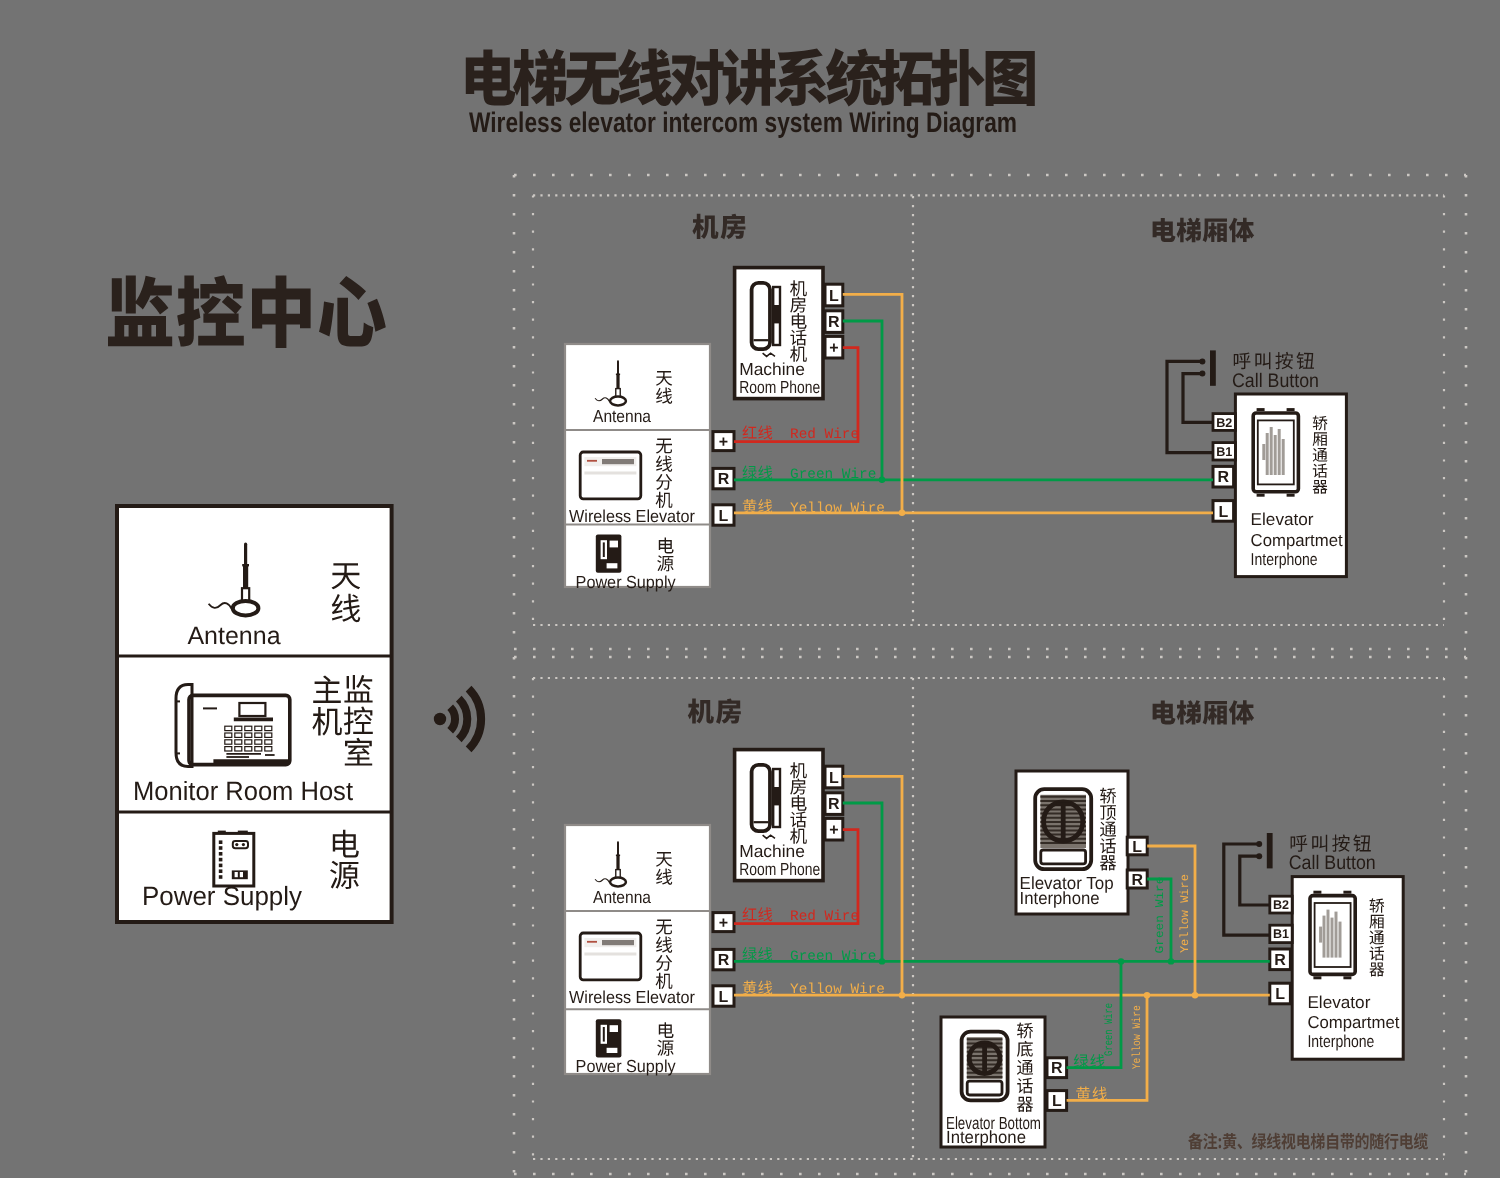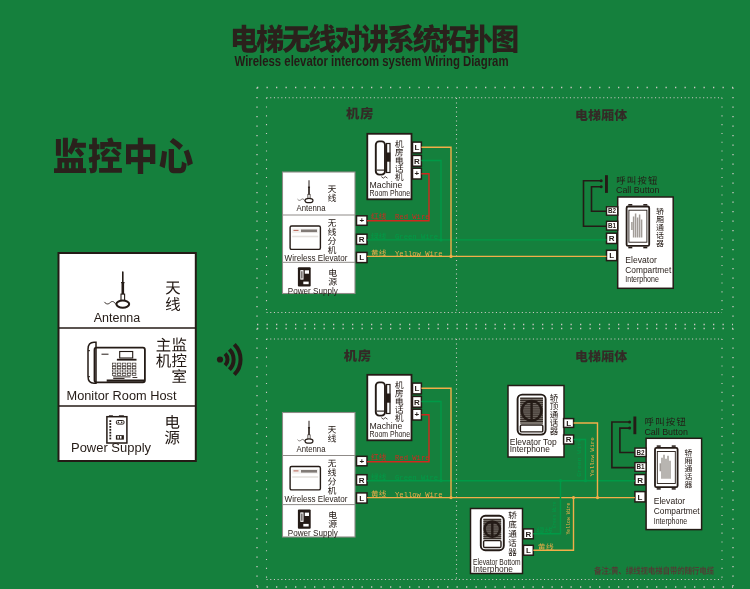--- a/index.html
+++ b/index.html
@@ -1,14 +1,14 @@
 <!DOCTYPE html>
 <html><head><meta charset="utf-8"><style>
 html,body{margin:0;padding:0;background:#fff;}
-#page{position:relative;width:750px;height:589px;background:#15803d;overflow:hidden;}
+#page{position:relative;width:750px;height:589px;background:#737373;overflow:hidden;}
 </style></head><body>
 <div id="page">
 <svg width="750" height="589" viewBox="0 0 750 589">
 <path d="M241.7 39.2V41.1H237.1V39.2ZM246.2 39.2H250.7V41.1H246.2ZM241.7 35.2H237.1V33H241.7ZM246.2 35.2V33H250.7V35.2ZM232.9 28.8V47H237.1V45.3H241.7V46.1C241.7 51.3 242.9 52.7 247.3 52.7C248.2 52.7 251.2 52.7 252.2 52.7C255.9 52.7 257.1 50.9 257.7 46.1C256.8 45.8 255.8 45.5 254.9 45V28.8H246.2V24.7H241.7V28.8ZM253.5 45.3C253.3 47.7 252.9 48.3 251.7 48.3C251.1 48.3 248.5 48.3 247.8 48.3C246.3 48.3 246.2 48.1 246.2 46.1V45.3Z M260.5 24.5V29.9H257.1V34H260.3C259.5 37.3 258.1 41.2 256.5 43.5C257.1 44.7 258 46.7 258.4 47.9C259.1 46.6 259.9 44.9 260.5 43V53H264.2V40.5C264.6 41.5 264.9 42.4 265.1 43.1L267.5 40.2C267 39.3 265 35.9 264.2 34.8V34H266.8V29.9H264.2V24.5ZM273.2 38.4V40.2H271.6L271.8 38.4ZM268.5 34.8C268.3 37.7 267.9 41.3 267.5 43.7H271.8C270.2 45.8 268 47.7 265.5 48.8C266.3 49.6 267.5 51.1 268.1 52.1C270 51 271.8 49.4 273.2 47.6V52.9H277.1V43.7H279.5C279.4 45.6 279.3 46.4 279.2 46.7C279 47 278.8 47.1 278.5 47.1C278.2 47.1 277.8 47 277.2 47C277.7 48 278 49.7 278.1 51C279.1 51 280 50.9 280.6 50.8C281.3 50.6 281.7 50.3 282.3 49.6C282.9 48.8 283 46.4 283.1 41.6C283.2 41.1 283.2 40.2 283.2 40.2H277.1V38.4H282.6V29.3H280.2C280.8 28.2 281.4 26.9 282 25.6L278.1 24.5C277.7 26 277 27.9 276.3 29.3H273.1L274.2 28.8C273.9 27.6 273 25.8 272.1 24.5L269 25.9C269.6 26.9 270.2 28.2 270.6 29.3H267.7V32.9H273.2V34.8ZM277.1 32.9H278.9V34.8H277.1Z M285 26.3V30.5H293.6C293.6 31.9 293.5 33.3 293.4 34.7H283.4V38.9H292.6C291.4 43.1 288.8 46.8 282.8 49.2C283.9 50.1 285 51.8 285.6 52.9C291.8 50.2 294.7 46.1 296.3 41.4V46.6C296.3 50.8 297.3 52.2 301.2 52.2C302 52.2 304 52.2 304.8 52.2C308.1 52.2 309.3 50.7 309.7 45.4C308.6 45.1 306.7 44.4 305.8 43.6C305.6 47.3 305.5 47.9 304.4 47.9C303.9 47.9 302.3 47.9 301.8 47.9C300.8 47.9 300.6 47.8 300.6 46.6V38.9H309.4V34.7H297.6C297.7 33.3 297.8 31.9 297.9 30.5H307.9V26.3Z M309.5 47.7 310.4 51.8C313.2 50.7 316.7 49.3 319.9 48L319.3 44.4C315.7 45.7 312 47 309.5 47.7ZM310.4 37.9C310.9 37.6 311.5 37.4 313.5 37.2C312.8 38.3 312.1 39.2 311.7 39.6C310.8 40.7 310.2 41.3 309.4 41.5C309.8 42.5 310.4 44.5 310.6 45.2C311.4 44.8 312.7 44.4 319.5 43C319.4 42.1 319.5 40.5 319.6 39.4L315.9 40C317.6 37.7 319.4 35.2 320.7 32.6L317.4 30.4C317 31.4 316.4 32.5 315.8 33.5L314.1 33.6C315.7 31.4 317.1 28.8 318.1 26.4L314.3 24.5C313.4 27.8 311.5 31.3 310.9 32.2C310.2 33.1 309.8 33.7 309.1 33.9C309.6 35 310.2 37.1 310.4 37.9ZM332.2 39.5C331.5 40.7 330.7 41.7 329.8 42.7C329.6 41.8 329.5 40.9 329.3 39.8L335.4 38.6L334.8 34.9L328.8 36L328.6 33.8L334.7 32.8L334 29L331.8 29.3L333.9 27.2C333.2 26.5 331.7 25.3 330.7 24.6L328.3 26.8C329.2 27.6 330.4 28.7 331.2 29.4L328.4 29.9L328.3 26.8L328.3 24.3H324.2C324.2 26.3 324.3 28.4 324.4 30.6L320.5 31.2L320.7 32.6L321.1 35.1L324.6 34.5L324.8 36.8L319.8 37.7L320.5 41.6L325.3 40.6C325.6 42.4 326 44 326.3 45.5C324.1 47 321.4 48.2 318.8 49C319.7 50 320.7 51.5 321.2 52.6C323.5 51.7 325.7 50.6 327.7 49.3C328.8 51.6 330.2 53 331.9 53C334.3 53 335.3 52 336 48.1C335.1 47.6 333.9 46.7 333.1 45.7C333 48 332.7 48.8 332.4 48.8C331.9 48.8 331.4 48.1 330.9 46.9C332.7 45.2 334.4 43.4 335.7 41.2Z M347.5 38.7C348.8 40.7 350 43.4 350.4 45.1L353.9 43.2C353.5 41.4 352.1 38.9 350.8 37ZM335.8 37C337.4 38.5 339.1 40.2 340.7 42C339.2 45.1 337.4 47.7 335.1 49.3C336.1 50.1 337.3 51.8 338 52.9C340.3 51 342.2 48.5 343.6 45.6C344.6 46.9 345.4 48.1 346 49.3L349.2 46C348.4 44.5 347.1 42.8 345.5 41C346.7 37.4 347.5 33.2 347.9 28.4L345.3 27.6L344.6 27.8H336.1V31.9H343.5C343.2 33.9 342.7 35.8 342.2 37.6C341 36.4 339.8 35.2 338.6 34.2ZM354.9 24.5V30.8H348.2V35H354.9V47.6C354.9 48.1 354.7 48.3 354.3 48.3C353.7 48.3 352.3 48.3 350.8 48.2C351.3 49.5 351.9 51.6 352.1 52.9C354.4 52.9 356.2 52.7 357.4 52C358.6 51.2 359 50 359 47.7V35H361.8V30.8H359V24.5Z M362.4 27C363.8 28.6 365.7 30.9 366.5 32.4L369.5 29.6C368.6 28.2 366.6 26 365.2 24.5ZM361.3 33.5V37.8H364.3V45.5C364.3 46.9 363.4 48.1 362.7 48.6C363.4 49.6 364.4 51.5 364.8 52.6C365.3 51.8 366.3 50.9 371.1 46.4C370.6 45.6 369.9 43.8 369.6 42.6L368.2 43.8V33.5ZM380.8 34.3V39.1H378V38.8V34.3ZM373.9 24.5V30H370.6V34.3H373.9V38.8V39.1H370.1V43.4H373.6C373.2 46 372.2 48.4 370.2 49.9C371.1 50.5 372.6 51.9 373.3 52.7C376.2 50.6 377.3 47.2 377.8 43.4H380.8V52.9H385V43.4H387.9V39.1H385V34.3H387.5V30H385V24.4H380.8V30H378V24.5Z M392.7 43.7C391.5 45.5 389.3 47.5 387.2 48.6C388.2 49.3 389.9 50.7 390.7 51.5C392.7 50 395.3 47.6 396.9 45.3ZM403.8 45.9C405.9 47.5 408.6 49.9 409.8 51.5L413.4 48.9C412 47.2 409.2 45 407.2 43.6ZM404.3 36.9 405.6 38.4 399.3 38.8C402.6 37 405.8 34.8 408.8 32.3L405.8 29.5C404.7 30.6 403.4 31.7 402.1 32.6L397.3 32.9C398.7 31.8 400.1 30.7 401.3 29.5C404.9 29.1 408.4 28.5 411.4 27.8L408.5 24.2C403.6 25.4 395.9 26.1 388.9 26.3C389.4 27.3 389.8 29.1 389.9 30.2C391.7 30.1 393.6 30 395.5 29.9C394.3 31 393.2 31.8 392.7 32.2C391.8 32.8 391.2 33.2 390.5 33.3C390.9 34.3 391.5 36.2 391.6 36.9C392.3 36.7 393.2 36.5 396.9 36.2C395.4 37.1 394.2 37.8 393.4 38.2C391.6 39.1 390.6 39.6 389.4 39.8C389.8 40.9 390.4 42.8 390.5 43.6C391.6 43.2 392.9 43 398.7 42.4V48.4C398.7 48.7 398.5 48.8 398 48.8C397.5 48.8 395.7 48.8 394.4 48.7C395 49.9 395.7 51.7 395.9 53C398 53 399.7 52.9 401 52.3C402.5 51.6 402.8 50.5 402.8 48.5V42L408 41.6C408.7 42.6 409.2 43.5 409.6 44.2L412.9 42.2C411.7 40.2 409.5 37.4 407.4 35.2Z M431.6 39.9V47.8C431.6 51.3 432.3 52.5 435.1 52.5C435.7 52.5 436.3 52.5 436.8 52.5C439.2 52.5 440.1 51 440.4 45.9C439.3 45.6 437.7 44.9 436.9 44.2C436.8 48.2 436.8 48.9 436.4 48.9C436.3 48.9 436.1 48.9 436 48.9C435.7 48.9 435.7 48.8 435.7 47.8V39.9ZM413.5 47.8 414.5 52.1C417.4 50.9 420.9 49.2 424.1 47.6L423.3 44C419.8 45.5 416 47 413.5 47.8ZM428.8 25.3C429.1 26.2 429.5 27.3 429.7 28.1H423.7V32H427.8C426.7 33.5 425.6 34.9 425.2 35.3C424.5 36 423.6 36.3 423 36.4C423.3 37.4 424 39.5 424.1 40.6C424.6 40.4 425.1 40.2 426.3 40C426.1 44.6 425.9 47.7 421.8 49.6C422.7 50.5 423.8 52.2 424.3 53.3C429.4 50.6 430.1 46 430.3 39.9H427C428.6 39.6 431.3 39.3 436 38.8C436.3 39.5 436.6 40.3 436.8 40.9L440.3 39C439.5 37 437.8 34.2 436.3 32.1L433.1 33.8L434.2 35.4L429.9 35.8C430.7 34.6 431.7 33.3 432.6 32H439.8V28.1H432.2L434 27.6C433.7 26.8 433.2 25.3 432.7 24.3ZM414.4 37.9C414.8 37.6 415.5 37.4 417.1 37.2C416.5 38.2 415.9 39 415.6 39.4C414.7 40.4 414.1 41 413.3 41.2C413.8 42.4 414.4 44.4 414.6 45.2C415.4 44.7 416.7 44.2 423.4 42.6C423.2 41.6 423.2 39.9 423.4 38.7L420.2 39.4C421.8 37.3 423.2 35 424.4 32.7L420.8 30.3C420.4 31.3 419.9 32.4 419.4 33.3L418.1 33.4C419.6 31.2 421 28.5 421.9 26.1L417.7 24.1C416.9 27.4 415.3 30.9 414.7 31.8C414.1 32.8 413.6 33.4 413 33.5C413.5 34.8 414.2 37 414.4 37.9Z M449.9 26.3V30.5H453.7C453 33.6 451.8 37.1 450.1 39.8L449.4 36.1L446.9 36.9V34H449.6V30H446.9V24.5H442.9V30H439.6V34H442.9V38.3C441.6 38.7 440.4 39.1 439.4 39.3L440.5 43.5L442.9 42.6V48.2C442.9 48.7 442.7 48.8 442.4 48.8C442 48.8 440.8 48.8 439.8 48.8C440.3 49.9 440.8 51.6 440.9 52.7C443 52.7 444.4 52.6 445.5 51.9C446.6 51.3 446.9 50.2 446.9 48.3V41.2L449.9 40.1C449.3 41.1 448.6 42 447.8 42.7C448.6 43.5 449.9 45.1 450.5 46.1C451 45.5 451.4 45 451.9 44.4V53H455.7V51.3H461.4V52.8H465.4V37H456C456.8 34.8 457.5 32.6 458.1 30.5H466.2V26.3ZM455.7 47.2V41H461.4V47.2Z M470.3 24.5V29.9H465.9V34.1H470.3V38.3C468.6 38.7 466.9 39.1 465.5 39.3L466.6 43.8L470.3 42.9V48.1C470.3 48.5 470.2 48.7 469.8 48.7C469.4 48.7 468.1 48.7 467.1 48.6C467.7 49.8 468.2 51.7 468.3 52.9C470.5 52.9 472 52.7 473.2 52.1C474.3 51.4 474.7 50.2 474.7 48.1V41.8L478.6 40.7L478.1 36.4L474.7 37.3V34.1H478.5V29.9H474.7V24.5ZM479.9 24.5V53H484.3V37.3C486 39.3 487.9 41.5 488.9 43L492.3 40C491 38.2 488.1 35.3 486.3 33.3L484.3 34.9V24.5Z M492.8 25.5V53H496.8V52H513.3V53H517.4V25.5ZM498.4 46.1C501.4 46.5 505 47.3 507.8 48.2H496.8V40.1C497.2 40.9 497.6 41.7 497.8 42.4C499.1 42 500.3 41.6 501.6 41.2L500.8 42.3C503.2 42.8 506.3 43.9 508 44.8L509.7 42.1C508.2 41.5 506 40.7 503.9 40.2L505.2 39.5C507.3 40.6 509.6 41.4 511.9 41.9C512.2 41.3 512.8 40.5 513.3 39.8V48.2H510.4L511.8 45.9C508.8 44.9 504.1 43.8 500.2 43.4ZM496.8 34.2V29.4H502C500.7 31.2 498.7 33 496.8 34.2ZM496.8 34.7C497.5 35.4 498.5 36.4 499 37L500.2 36.1C500.7 36.5 501.2 36.8 501.6 37.2C500.1 37.8 498.4 38.3 496.8 38.7ZM503.7 29.4H513.3V38.6C511.8 38.2 510.2 37.8 508.7 37.3C510.6 35.9 512.1 34.4 513.2 32.5L511 31.1L510.4 31.3H504.8L505.6 30.1ZM505 35.7C504.3 35.3 503.7 34.9 503.1 34.4H507C506.5 34.9 505.8 35.3 505 35.7Z" fill="#2a211c"></path>
 <text x="234.5" y="66.2" font-family="Liberation Sans, sans-serif" font-size="14.2" font-weight="bold" fill="#241b16" text-anchor="start" textLength="274" lengthAdjust="spacingAndGlyphs">Wireless elevator intercom system Wiring Diagram</text>
 <path d="M74.7 150.6C76.6 152.6 79 155.4 80 157.2L84.2 154C83 152.2 80.5 149.6 78.6 147.8ZM55.9 139.1V155.7H60.9V139.1ZM62.9 137.8V156.7H67.9V151.8C69.1 152.6 70.7 153.9 71.4 154.7C72.8 152.9 74.1 150.5 75.2 147.8H85.9V142.8H76.8C77.2 141.5 77.5 140.3 77.8 139L72.8 137.9C71.9 142.8 70.2 147.5 67.9 150.6V137.8ZM57.4 158V168.2H54V173.1H86.1V168.2H83V158ZM62.1 168.2V162.5H64.3V168.2ZM68.9 168.2V162.5H71.1V168.2ZM75.7 168.2V162.5H78V168.2Z M92.2 137.8V144.2H89.1V149.3H92.2V156.6L88.6 157.7L89.5 163L92.2 162V167.5C92.2 168 92.1 168.2 91.7 168.2C91.3 168.2 90.1 168.2 89 168.1C89.6 169.6 90.2 171.9 90.3 173.2C92.5 173.2 94.2 173 95.4 172.2C96.5 171.3 96.9 170 96.9 167.6V160.2L100.2 158.9L99.4 154.1L96.9 155V149.3H99.5V144.2H96.9V137.8ZM106.3 147.9C104.8 149.9 102.4 151.8 100.2 153C100.8 153.8 101.9 155.5 102.5 156.7H101.7V161.4H107.9V167.9H99.1V172.7H121.9V167.9H113V161.4H119.3V156.7H118.1L120.9 153.4C119.2 151.9 115.9 149.4 113.8 147.7L110.9 151C112.9 152.7 115.7 155.1 117.4 156.7H104C106.3 154.8 108.9 152.2 110.5 149.7ZM107.1 138.8C107.5 139.8 107.9 140.9 108.2 142H100.2V149.2H104.8V146.7H116.5V149.2H121.3V142H113.6C113.2 140.7 112.6 139 112 137.6Z M137.8 137.8V144.3H126V164.3H131.1V162.3H137.8V174H143.2V162.3H150V164.1H155.3V144.3H143.2V137.8ZM131.1 156.9V149.8H137.8V156.9ZM150 156.9H143.2V149.8H150Z M168.7 148.9V165.9C168.7 171.4 170.1 173.2 175.1 173.2C176 173.2 179.2 173.2 180.2 173.2C184.8 173.2 186.1 170.8 186.6 163.6C185.3 163.2 183 162.2 181.9 161.3C181.6 166.9 181.4 168 179.8 168C179 168 176.5 168 175.8 168C174.2 168 174 167.8 174 165.9V148.9ZM162 150.8C161.6 156.2 160.6 161.8 159.5 165.9L164.7 168.2C165.8 163.7 166.5 157 167 151.8ZM183.7 151.5C185.5 156 187.2 162.1 187.7 165.9L192.9 163.6C192.2 159.6 190.4 153.9 188.5 149.4ZM169.7 141.8C172.9 144.1 177.3 147.7 179.2 150L183 145.6C180.8 143.3 176.3 140.1 173.1 138Z" fill="#2a211c"></path>
 <rect x="58.5" y="253" width="137.3" height="208" fill="#fff" stroke="#241b16" stroke-width="2"></rect>
 <line x1="58.5" y1="328" x2="195.8" y2="328" stroke="#241b16" stroke-width="1.6" stroke-linecap="butt"></line>
 <line x1="58.5" y1="406" x2="195.8" y2="406" stroke="#241b16" stroke-width="1.6" stroke-linecap="butt"></line>
 <line x1="122.8" y1="272.1" x2="122.8" y2="283.1" stroke="#241b16" stroke-width="1.6" stroke-linecap="round"></line>

